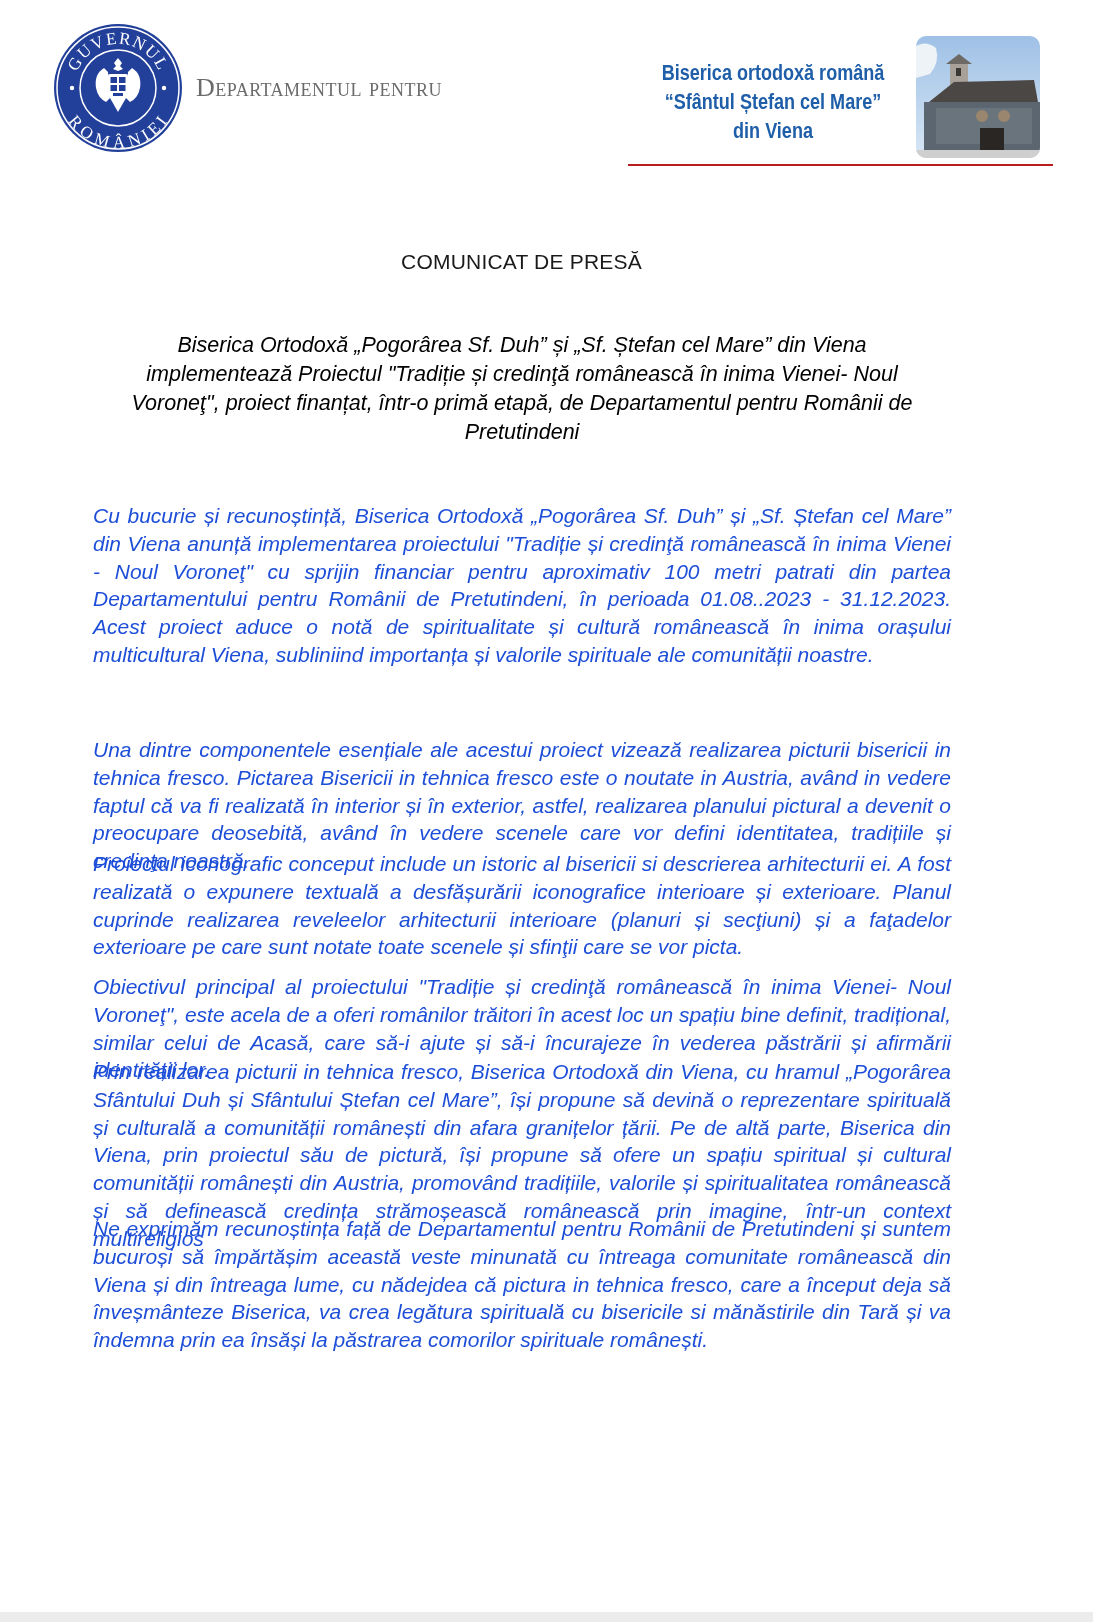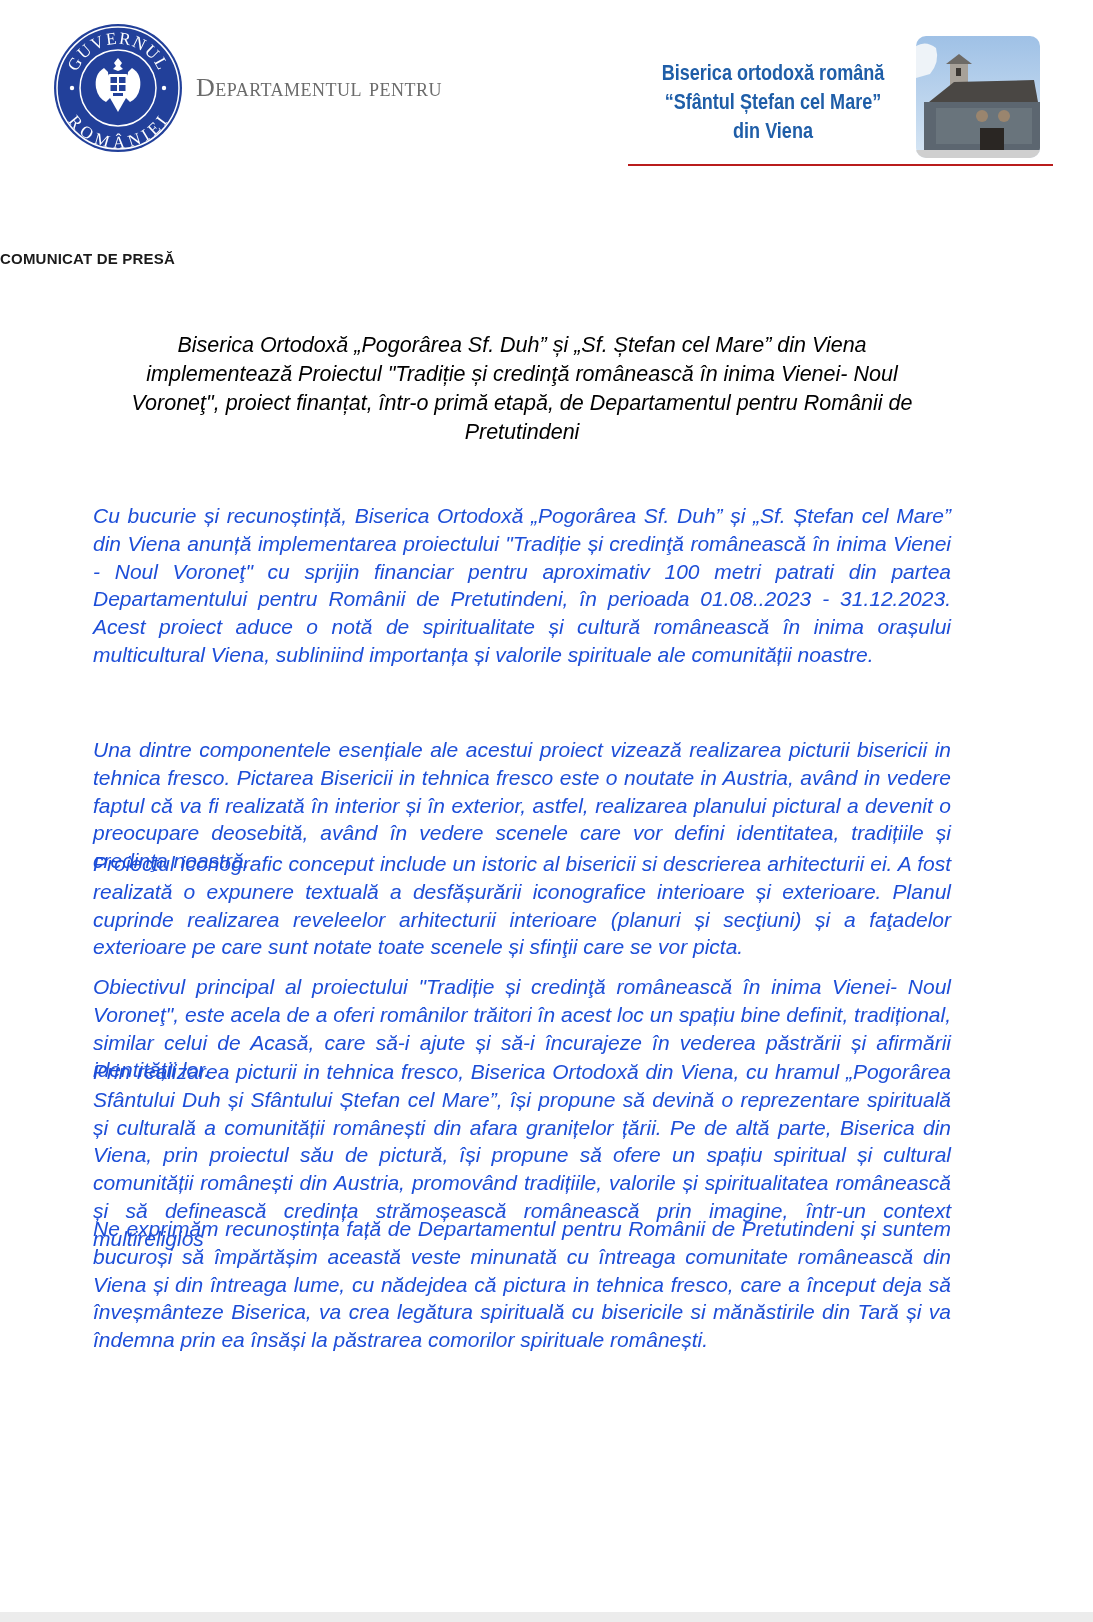--- a/index.html
+++ b/index.html
@@ -77,23 +77,23 @@
       left: 288px; top: 2px;
       width: 124px; height: 122px;
       border-radius: 10px;
       overflow: hidden;
     }
     
     .title {
       position: absolute;
       left: 0; top: 250px;
       width: 1043px;
-      text-align: left;
-      font-weight: bold;
-      font-size: 15px;
+      text-align: center;
+      font-weight: normal;
+      font-size: 21px;
       color: #1a1a1a;
       letter-spacing: 0.2px;
     }
     .subtitle {
       position: absolute;
       left: 108px; top: 331px;
       width: 828px;
       text-align: center;
       font-style: italic;
       font-size: 21.5px;

